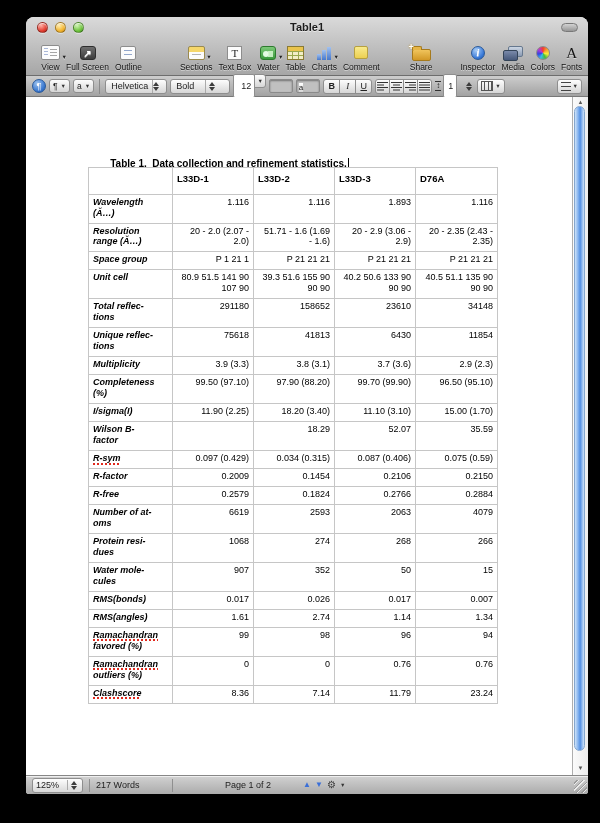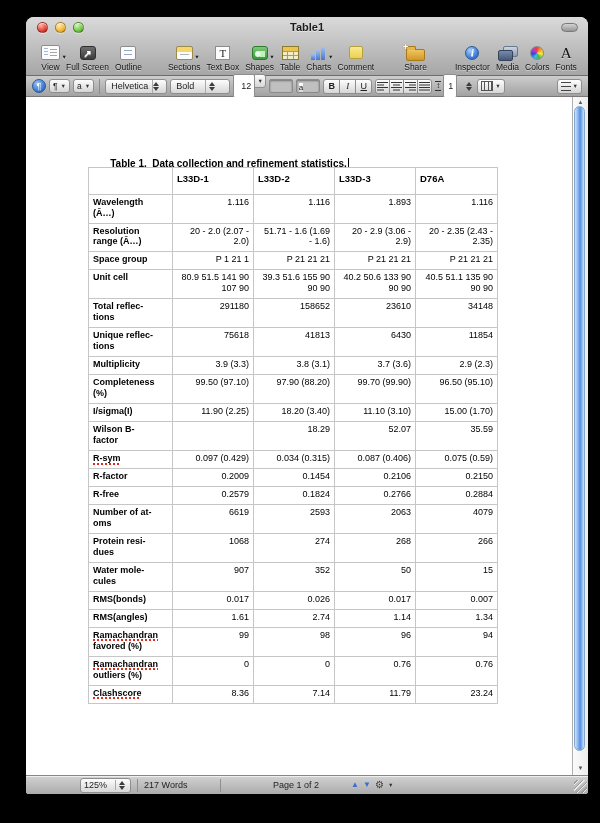--- a/index.html
+++ b/index.html
@@ -22,21 +22,21 @@
   .wtitle{font-size:11px;font-weight:bold;color:#1c1c1c;text-shadow:0 1px 0 rgba(255,255,255,.55);}
   .capsule{position:absolute;right:10px;top:6px;width:17px;height:9px;border-radius:5px;
            background:linear-gradient(#d2d2d2,#969696);border:1px solid #787878;box-sizing:border-box;}
 
   .toolbar{height:35px;display:flex;align-items:flex-end;padding:0 10px 3px 12px;}
   .tb-item{display:flex;flex-direction:column;align-items:center;justify-content:flex-end;
            padding:0 3px;font-size:8.5px;color:#111;text-shadow:0 1px 0 rgba(255,255,255,.5);cursor:default;}
   .tb-ic{height:17px;display:flex;align-items:center;position:relative;margin-bottom:2px;}
   .tb-dd{font-size:5.5px;color:#222;position:absolute;right:-7px;bottom:1px;}
   .tb-label{white-space:nowrap;line-height:9px;}
-  .tb-item[data-name="toolbar-item-sections"]{margin-left:20px;}
+  .tb-item[data-name="toolbar-item-sections"]{margin-left:32px;}
   .tb-item[data-name="toolbar-item-share"]{margin-left:24px;}
   .tb-item[data-name="toolbar-item-inspector"]{margin-left:22px;}
 
   
   .ic{display:inline-block;position:relative;box-sizing:border-box;}
   .ic-view-icon{width:19px;height:15px;background:#fcfcfc;border:1px solid #8d8d8d;border-radius:2px;}
   .ic-view-icon::before{content:"";position:absolute;left:2px;top:2px;bottom:2px;width:4px;
      background:repeating-linear-gradient(#aab8d8 0 1px,transparent 1px 3px);}
   .ic-view-icon::after{content:"";position:absolute;left:8px;right:2px;top:3px;bottom:2px;
      background:repeating-linear-gradient(#a6a6a6 0 1px,transparent 1px 3px);}
@@ -142,40 +142,40 @@
   .content{flex:1;display:flex;background:#fff;min-height:0;border-radius:31px;}
   .docarea{flex:1;position:relative;overflow:hidden;}
   .doc-title{position:absolute;left:62px;top:50px;font-size:10px;font-weight:bold;color:#000;white-space:pre-wrap;}
   .caret{display:inline-block;width:1px;height:10px;background:#000;vertical-align:-1px;margin-left:1px;}
 
   table.stats{position:absolute;left:62px;top:70px;width:409px;border-collapse:collapse;
      table-layout:fixed;font-size:9px;line-height:1.22;color:#000;}
   table.stats th,table.stats td{border:1px solid #c6c6c6;vertical-align:top;background:#fff;
      padding:2px 4px 4px 4px;white-space:pre-wrap;overflow:hidden;}
   table.stats thead th{text-align:left;font-weight:bold;font-size:9.5px;padding:5px 4px 9px 4px;}
-  table.stats th.rlabel{text-align:left;font-weight:bold;}
+  table.stats th.rlabel{text-align:left;font-weight:bold;font-style:italic;}
   table.stats td.vcell{text-align:right;font-weight:normal;}
   .spell{text-decoration:underline dotted #e0291d;text-decoration-thickness:1.5px;text-underline-offset:2px;}
 
   
   .vscroll{width:15px;background:linear-gradient(90deg,#fbfbfb,#ececec);border-left:1px solid #aeaeae;
      position:relative;flex:none;}
   .scr-arrow{position:absolute;left:0;width:100%;text-align:center;font-size:6px;color:#555;line-height:6px;}
   .scr-up{top:2px;}
   .scr-down{bottom:4px;}
   .thumb{position:absolute;left:1px;top:9px;bottom:24px;width:11px;border-radius:6px;
      border:1px solid #84a6ce;box-sizing:border-box;
      background:linear-gradient(90deg,#cfe3f9,#74a8ec 42%,#528fe3 58%,#cfe3f9);}
 
   
   .statusbar{height:18px;background:linear-gradient(#d2d2d2,#ababab);border-top:1px solid #878787;
      box-shadow:inset 0 1px 0 #efefef;display:flex;align-items:center;font-size:9px;color:#222;
      padding:0 6px;gap:6px;position:relative;}
   .sb-seg{display:inline-flex;align-items:center;gap:4px;background:linear-gradient(#fdfdfd,#d8d8d8);
-     border:1px solid #8e8e8e;border-radius:3px;height:13px;padding:0 3px;margin-left:48px;}
+     border:1px solid #8e8e8e;border-radius:3px;height:13px;padding:0 3px;}
   .sb-div{width:1px;height:13px;background:#8f8f8f;}
   .sb-words{min-width:70px;}
   .sb-page{margin-left:46px;}
   .sb-nav{display:inline-flex;gap:4px;margin-left:26px;align-items:center;}
   .tri{font-size:8px;color:#3a6fd8;line-height:8px;}
   .gear{font-size:10px;color:#3c3c3c;line-height:10px;}
   .gear-dd{font-size:5.5px;color:#333;}
   .grip{position:absolute;right:1px;bottom:1px;width:13px;height:13px;opacity:.85;
      background:repeating-linear-gradient(135deg,transparent 0 2px,#949494 2px 3px,#f4f4f4 3px 4px);}
 </style>
@@ -225,21 +225,21 @@
           <span class="tb-ic">
             <span class="ic ic-textbox-icon" data-name="textbox-icon"></span>
           </span>
           <span class="tb-label" data-name="toolbar-item-label">Text Box</span>
         </div>
         <div class="tb-item" data-name="toolbar-item-shapes">
           <span class="tb-ic">
             <span class="ic ic-shapes-icon" data-name="shapes-icon"></span>
             <span class="tb-dd" data-name="dropdown-arrow-icon">▼</span>
           </span>
-          <span class="tb-label" data-name="toolbar-item-label">Shapes</span>
+          <span class="tb-label" data-name="toolbar-item-label">Water</span>
         </div>
         <div class="tb-item" data-name="toolbar-item-table">
           <span class="tb-ic">
             <span class="ic ic-table-icon" data-name="table-icon"></span>
           </span>
           <span class="tb-label" data-name="toolbar-item-label">Table</span>
         </div>
         <div class="tb-item" data-name="toolbar-item-charts">
           <span class="tb-ic">
             <span class="ic ic-charts-icon" data-name="charts-icon"></span>

